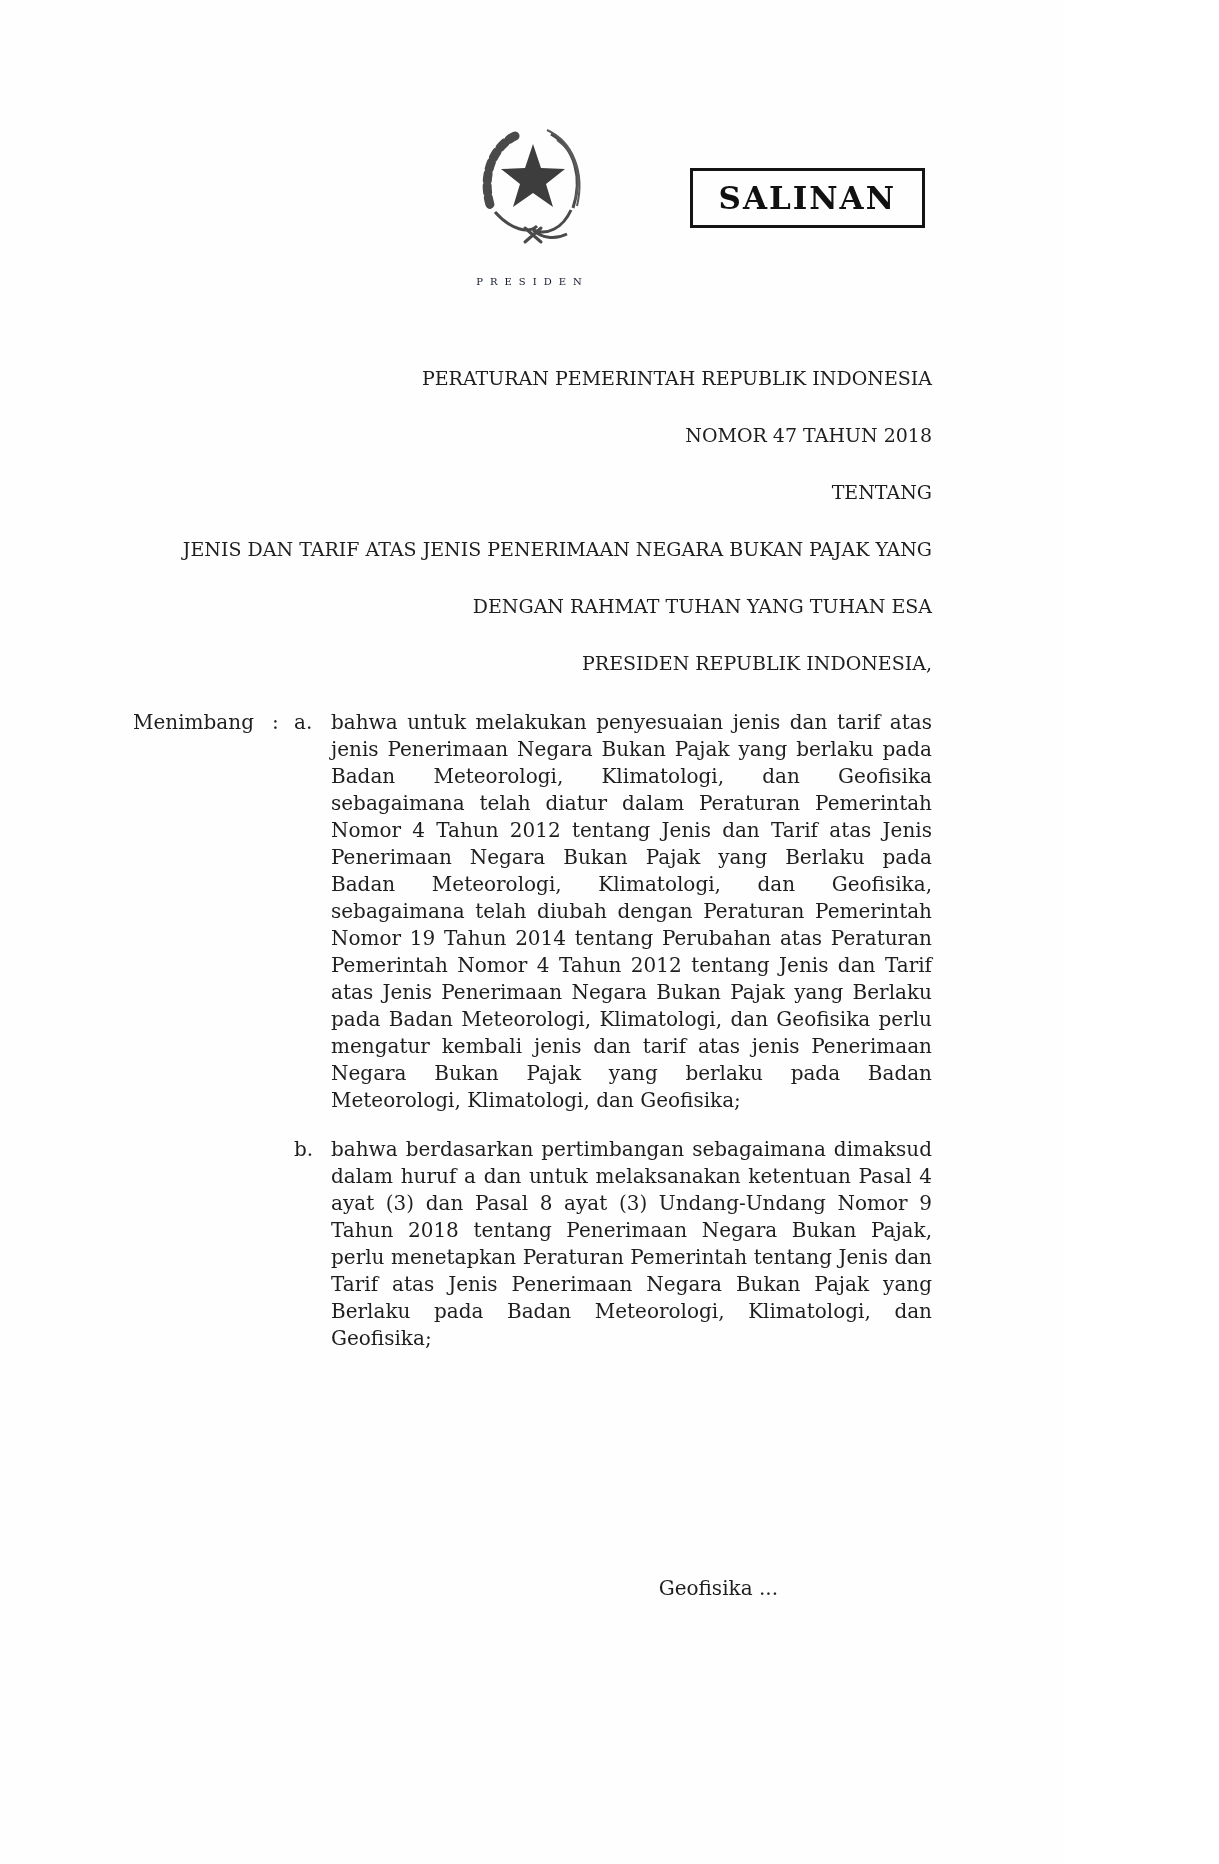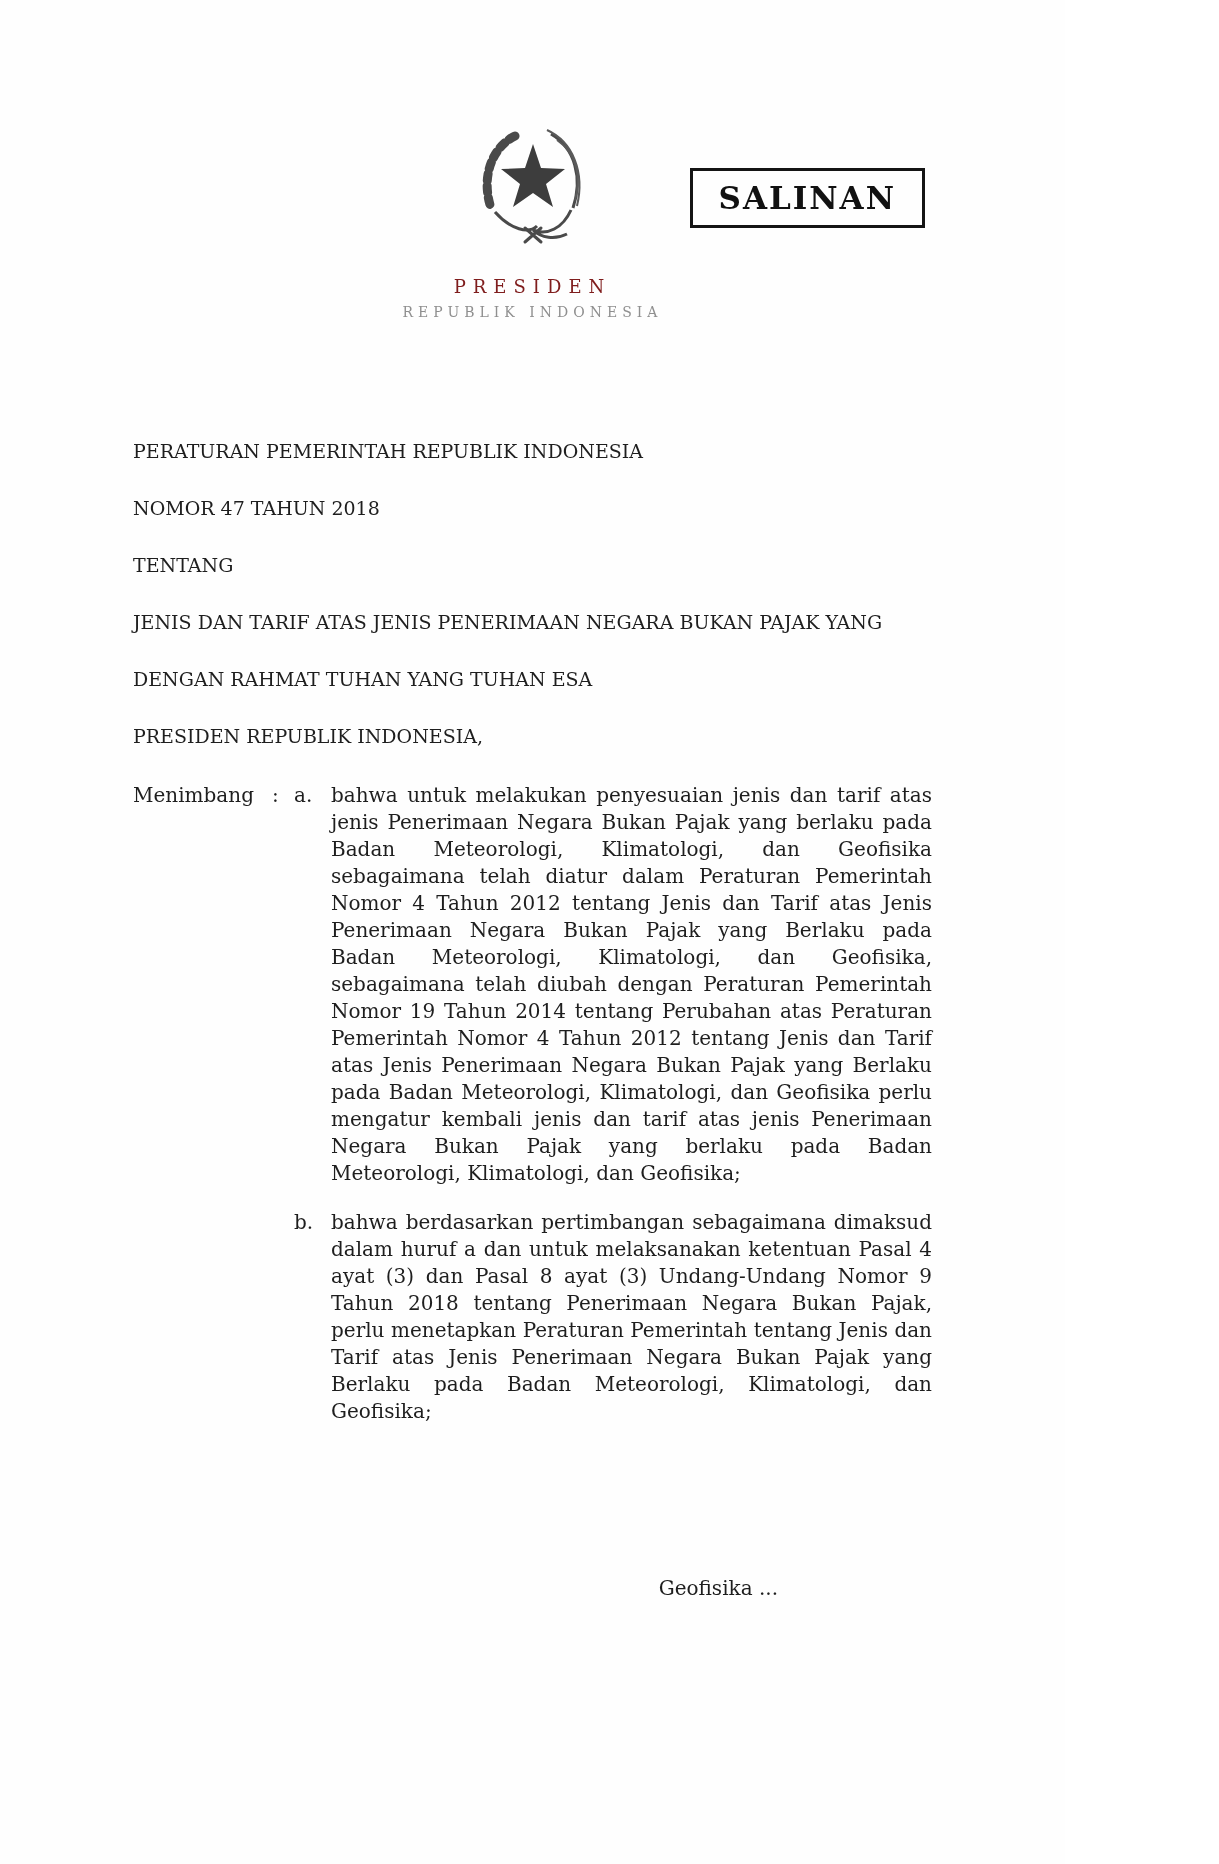--- a/index.html
+++ b/index.html
@@ -24,33 +24,33 @@
     font-size: 31px;
     font-weight: bold;
     letter-spacing: 2px;
     color: #111;
   }
   .letterhead { padding-top: 126px; text-align: center; }
   .emblem { display: inline-block; }
   .emblem svg { display: block; }
   .lh-line1 {
     margin-top: 18px;
-    font-size: 18px;
+    font-size: 10px;
     letter-spacing: 7px;
-    color: #7f1d1d;
+    color: #0f172a;
     text-align: center;
   }
   .lh-line2 {
     margin-top: 7px;
     font-size: 14px;
     letter-spacing: 5px;
     color: #8f8f8f;
   }
   .content { width: 799px; margin-left: 133px; }
-  .title-block { margin-top: 120px; text-align: left; font-size: 19px; line-height: 23px; }
+  .title-block { margin-top: 80px; text-align: right; font-size: 19px; line-height: 23px; }
   .t-line { margin-bottom: 34px; }
   .t-line.gap-before { margin-top: 26px; }
   .t-line.gap-before-small { margin-top: 15px; }
   .considering { display: flex; margin-top: 24px; font-size: 20px; line-height: 27px; }
   .c-label { width: 139px; flex: none; }
   .c-colon { width: 22px; flex: none; }
   .c-items { flex: 1; min-width: 0; }
   .c-item { display: flex; }
   .c-item + .c-item { margin-top: 22px; }
   .c-letter { width: 37px; flex: none; }
@@ -78,21 +78,20 @@
         <path d="M80,8 C104,22 112,52 102,82" fill="none" stroke="#4a4a4a" stroke-width="3"></path>
         <path d="M86,14 C105,27 111,50 104,74" fill="none" stroke="#5a5a5a" stroke-width="2"></path>
         <path d="M76,4 C102,16 114,46 106,80" fill="none" stroke="#5a5a5a" stroke-width="2"></path>
         <polygon points="62,18 70,42 94,43 75,58 82,81 62,67 42,81 49,58 30,43 54,42" fill="#3d3d3d"></polygon>
         <path d="M24,86 C40,104 58,108 66,100" fill="none" stroke="#4a4a4a" stroke-width="3"></path>
         <path d="M100,84 C92,102 76,110 62,104 C70,112 84,114 96,108" fill="none" stroke="#4a4a4a" stroke-width="3"></path>
         <path d="M54,102 L70,116 M70,102 L54,116" fill="none" stroke="#4a4a4a" stroke-width="3" stroke-linecap="round"></path>
       </svg>
     </span>
     <div class="lh-line1">PRESIDEN</div>
-    <div class="lh-line2">REPUBLIK INDONESIA</div>
   </div>
 
   <div class="content">
 
     <div class="title-block">
       <div class="t-line">PERATURAN PEMERINTAH REPUBLIK INDONESIA</div>
       <div class="t-line">NOMOR 47 TAHUN 2018</div>
       <div class="t-line">TENTANG</div>
       <div class="t-line">JENIS DAN TARIF ATAS JENIS PENERIMAAN NEGARA BUKAN PAJAK YANG</div>
       <div class="t-line gap-before">DENGAN RAHMAT TUHAN YANG TUHAN ESA</div>

